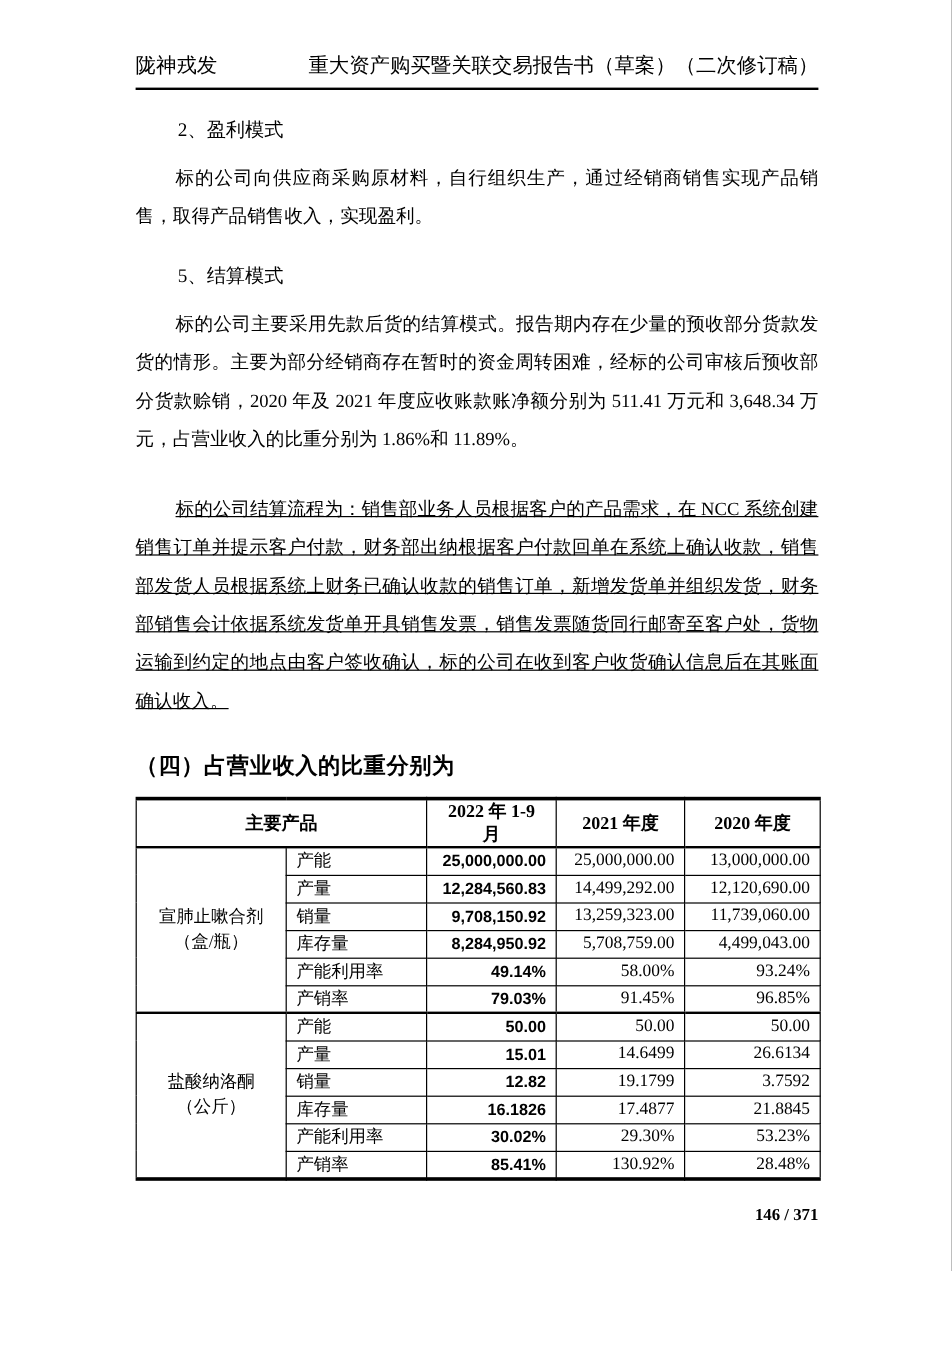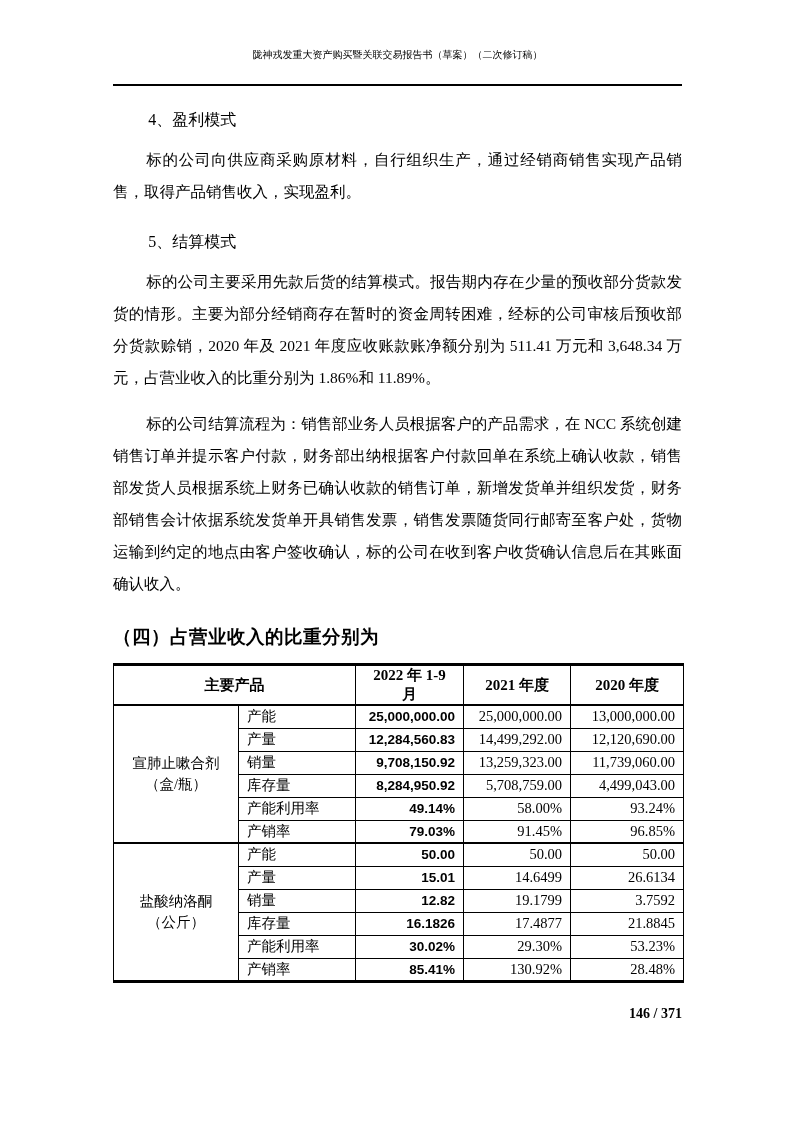--- a/index.html
+++ b/index.html
@@ -9,23 +9,23 @@
     margin:0 auto;
     background:#fff;
     box-sizing:border-box;
     padding:44px 111px 0 113px;
     font-family:"Liberation Serif","DejaVu Serif",serif;
     color:#000;
     overflow:hidden;
   }
   
   .doc-header{
-    display:flex;justify-content:center;align-items:flex-end;
-    font-size:10px;line-height:22px;
-    padding-bottom:18px;
+    display:flex;justify-content:space-between;align-items:flex-end;
+    font-size:17px;line-height:22px;
+    padding-bottom:7px;
     border-bottom:2.5px solid #000;
   }
   
   .h-num{
     font-size:16px;line-height:32px;
     margin:18px 0 0 0;
     text-indent:2.2em;
     font-weight:normal;
   }
   .para{
@@ -34,21 +34,21 @@
     text-align:justify;
     text-indent:2.15em;
   }
   .h-big{
     margin:20px 0 0 0;
     font-size:18.5px;line-height:34px;
     font-weight:bold;
     font-family:"Liberation Sans","DejaVu Sans",sans-serif;
     letter-spacing:.5px;
   }
-  .para-tight{margin-top:14px;}
+  .para-tight{margin-top:26px;text-decoration:underline;}
   
   table.prod{
     border-collapse:collapse;
     width:570px;
     margin-top:9px;
     table-layout:fixed;
     border:1.5px solid #000;
     border-top:3px solid #000;
     border-bottom:3px solid #000;
     font-size:14.5px;
@@ -91,21 +91,21 @@
 </head>
 <body>
 
 <div class="page">
 
   <div class="doc-header">
     <span>陇神戎发</span>
     <span>重大资产购买暨关联交易报告书（草案）（二次修订稿）</span>
   </div>
 
-  <div class="h-num">4、盈利模式</div>
+  <div class="h-num">2、盈利模式</div>
   <p class="para">标的公司向供应商采购原材料，自行组织生产，通过经销商销售实现产品销售，取得产品销售收入，实现盈利。</p>
 
   <div class="h-num">5、结算模式</div>
   <p class="para">标的公司主要采用先款后货的结算模式。报告期内存在少量的预收部分货款发货的情形。主要为部分经销商存在暂时的资金周转困难，经标的公司审核后预收部分货款赊销，2020 年及 2021 年度应收账款账净额分别为 511.41 万元和 3,648.34 万元，占营业收入的比重分别为 1.86%和 11.89%。</p>
   <p class="para para-tight">标的公司结算流程为：销售部业务人员根据客户的产品需求，在 NCC 系统创建销售订单并提示客户付款，财务部出纳根据客户付款回单在系统上确认收款，销售部发货人员根据系统上财务已确认收款的销售订单，新增发货单并组织发货，财务部销售会计依据系统发货单开具销售发票，销售发票随货同行邮寄至客户处，货物运输到约定的地点由客户签收确认，标的公司在收到客户收货确认信息后在其账面确认收入。</p>
 
   <div class="h-big">（四）占营业收入的比重分别为</div>
 
   <table class="prod">
     <colgroup>

